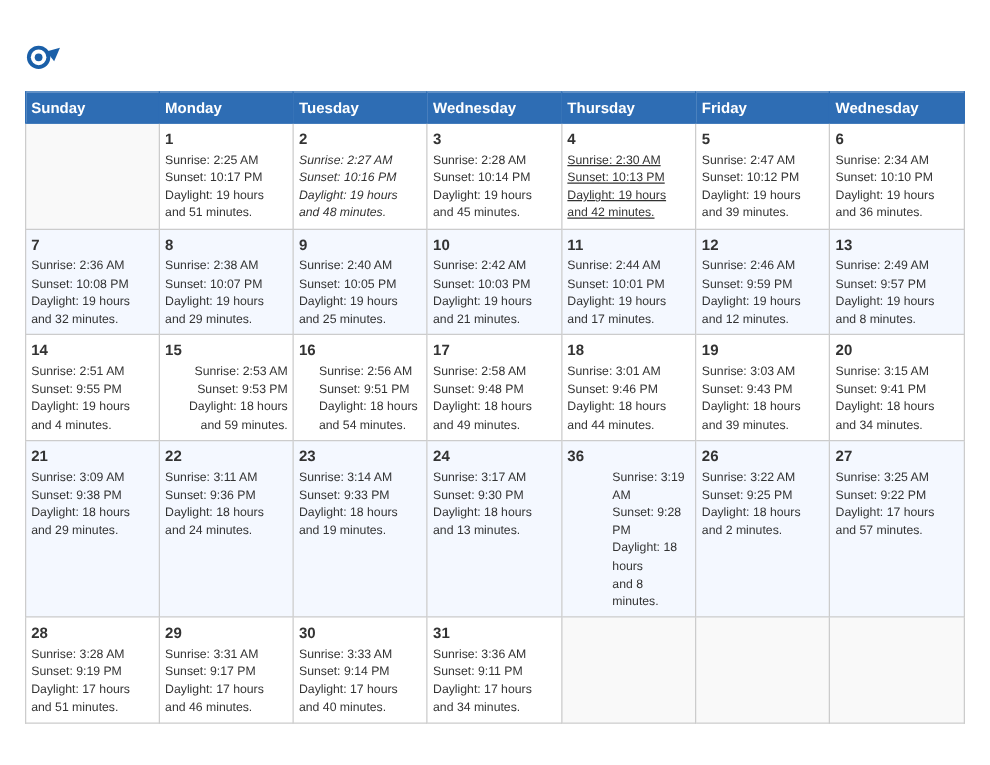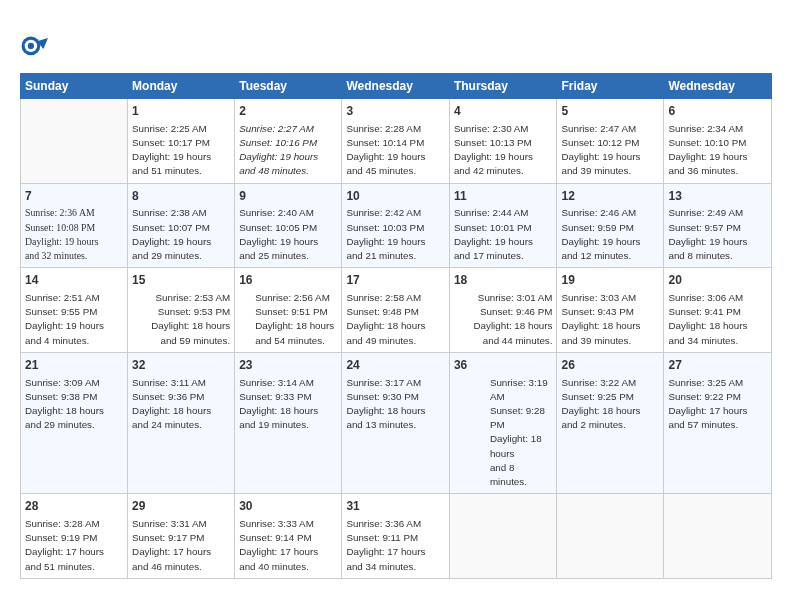--- a/index.html
+++ b/index.html
@@ -144,21 +144,21 @@
           </td>
           <td>
             <span class="day-num">3</span>
             <div class="day-info" style="white-space: pre-line;">Sunrise: 2:28 AM
 Sunset: 10:14 PM
 Daylight: 19 hours
 and 45 minutes.</div>
           </td>
           <td>
             <span class="day-num">4</span>
-            <div class="day-info" style="white-space: pre-line;">Sunrise: 2:30 AM
+            <div class="day-info" style="white-space: pre-line; text-decoration: underline;">Sunrise: 2:30 AM
 Sunset: 10:13 PM
 Daylight: 19 hours
 and 42 minutes.</div>
           </td>
           <td>
             <span class="day-num">5</span>
             <div class="day-info" style="white-space: pre-line;">Sunrise: 2:47 AM
 Sunset: 10:12 PM
 Daylight: 19 hours
 and 39 minutes.</div>
@@ -167,21 +167,21 @@
             <span class="day-num">6</span>
             <div class="day-info" style="white-space: pre-line;">Sunrise: 2:34 AM
 Sunset: 10:10 PM
 Daylight: 19 hours
 and 36 minutes.</div>
           </td>
         </tr>
         <tr>
           <td>
             <span class="day-num">7</span>
-            <div class="day-info" style="white-space: pre-line; font-family: Liberation Serif, serif;">Sunrise: 2:36 AM
+            <div class="day-info" style="white-space: pre-line;">Sunrise: 2:36 AM
 Sunset: 10:08 PM
 Daylight: 19 hours
 and 32 minutes.</div>
           </td>
           <td>
             <span class="day-num">8</span>
             <div class="day-info" style="white-space: pre-line;">Sunrise: 2:38 AM
 Sunset: 10:07 PM
 Daylight: 19 hours
 and 29 minutes.</div>
@@ -246,50 +246,50 @@
           </td>
           <td>
             <span class="day-num">17</span>
             <div class="day-info" style="white-space: pre-line;">Sunrise: 2:58 AM
 Sunset: 9:48 PM
 Daylight: 18 hours
 and 49 minutes.</div>
           </td>
           <td>
             <span class="day-num">18</span>
-            <div class="day-info" style="white-space: pre-line; text-align: right;">Sunrise: 3:01 AM
+            <div class="day-info" style="white-space: pre-line;">Sunrise: 3:01 AM
 Sunset: 9:46 PM
 Daylight: 18 hours
 and 44 minutes.</div>
           </td>
           <td>
             <span class="day-num">19</span>
             <div class="day-info" style="white-space: pre-line;">Sunrise: 3:03 AM
 Sunset: 9:43 PM
 Daylight: 18 hours
 and 39 minutes.</div>
           </td>
           <td>
             <span class="day-num">20</span>
-            <div class="day-info" style="white-space: pre-line;">Sunrise: 3:06 AM
+            <div class="day-info" style="white-space: pre-line;">Sunrise: 3:15 AM
 Sunset: 9:41 PM
 Daylight: 18 hours
 and 34 minutes.</div>
           </td>
         </tr>
         <tr>
           <td>
             <span class="day-num">21</span>
             <div class="day-info" style="white-space: pre-line;">Sunrise: 3:09 AM
 Sunset: 9:38 PM
 Daylight: 18 hours
 and 29 minutes.</div>
           </td>
           <td>
-            <span class="day-num">32</span>
+            <span class="day-num">22</span>
             <div class="day-info" style="white-space: pre-line;">Sunrise: 3:11 AM
 Sunset: 9:36 PM
 Daylight: 18 hours
 and 24 minutes.</div>
           </td>
           <td>
             <span class="day-num">23</span>
             <div class="day-info" style="white-space: pre-line;">Sunrise: 3:14 AM
 Sunset: 9:33 PM
 Daylight: 18 hours

